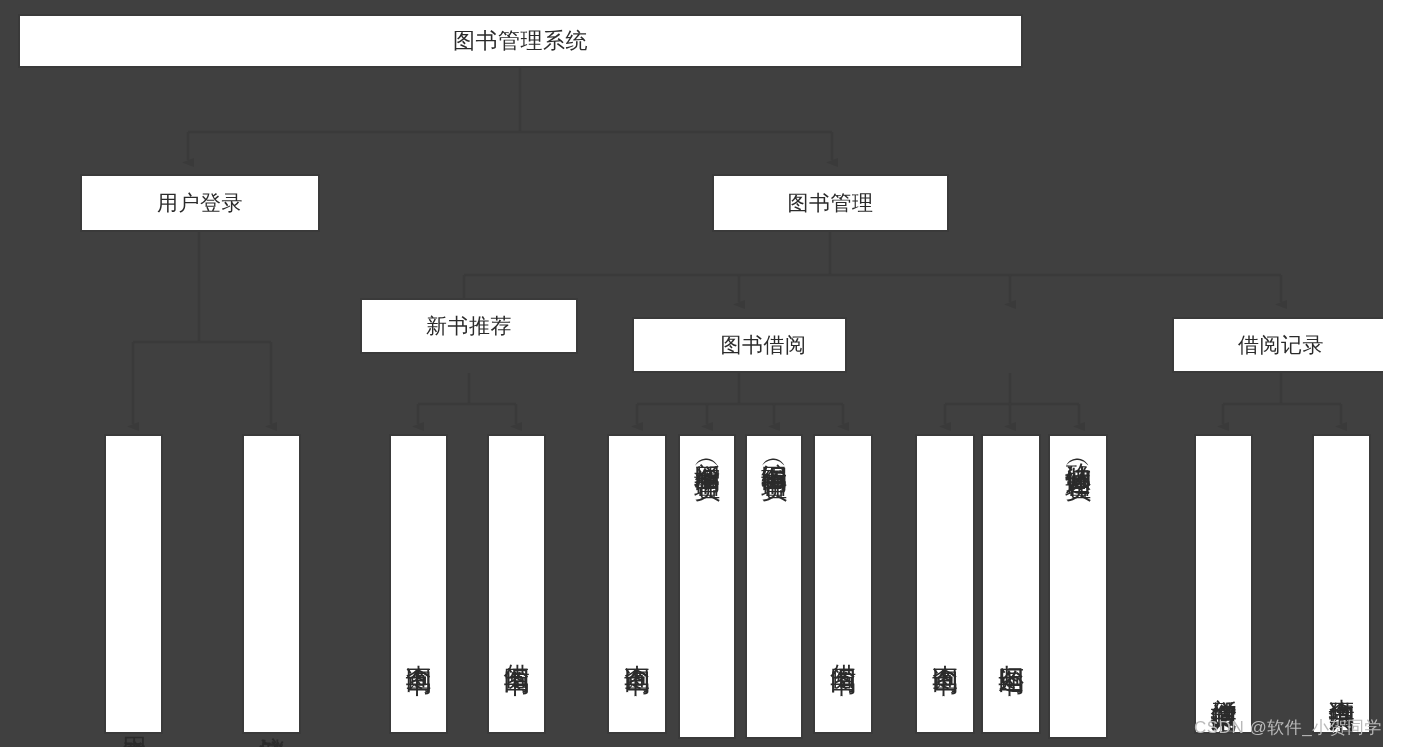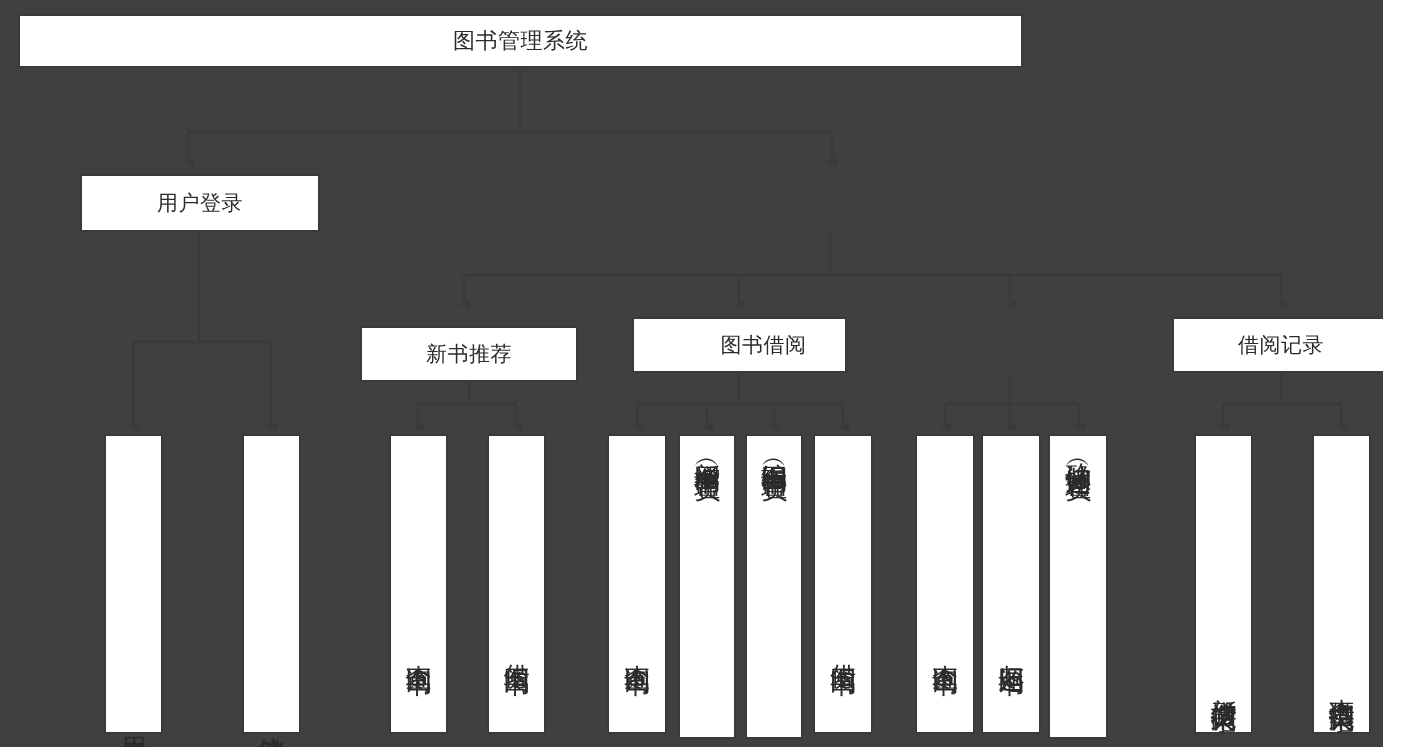--- a/index.html
+++ b/index.html
@@ -128,22 +128,25 @@
     </g>
   </svg>
 
   <div class="node horiz root" style="left:18px; top:14px; width:1005px; height:54px;">
     <span class="label">图书管理系统</span>
   </div>
 
   <div class="node horiz" style="left:80px; top:174px; width:240px; height:58px;">
     <span class="label">用户登录</span>
   </div>
-
-  <div class="node horiz" style="left:360px; top:326px; width:218px; height:56px;">
+  <div class="node horiz" style="left:712px; top:174px; width:237px; height:58px;">
+    <span class="label">图书管理</span>
+  </div>
+
+  <div class="node horiz" style="left:360px; top:298px; width:218px; height:56px;">
     <span class="label">新书推荐</span>
   </div>
   <div class="node horiz" style="left:632px; top:317px; width:215px; height:56px;padding-left:48px;">
     <span class="label">图书借阅</span>
   </div>
   <div class="node horiz" style="left:1172px; top:317px; width:218px; height:56px;">
     <span class="label">借阅记录</span>
   </div>
 
   <div class="node vert bottomalign" style="left:104px; top:434px; width:59px; height:300px;">
@@ -183,14 +186,15 @@
     <span class="label">确认归还（管理员）</span>
   </div>
 
   <div class="node vert bottomalign" style="left:1194px; top:434px; width:59px; height:300px; padding-bottom:42px;">
     <span class="label">新增借阅记录</span>
   </div>
   <div class="node vert bottomalign" style="left:1312px; top:434px; width:59px; height:300px; padding-bottom:42px;">
     <span class="label">查询借阅记录</span>
   </div>
 
+  <div class="watermark" style="left:1194px; top:716px;">CSDN @软件_小贺同学</div>
 
 </div>
 
 </body></html>

